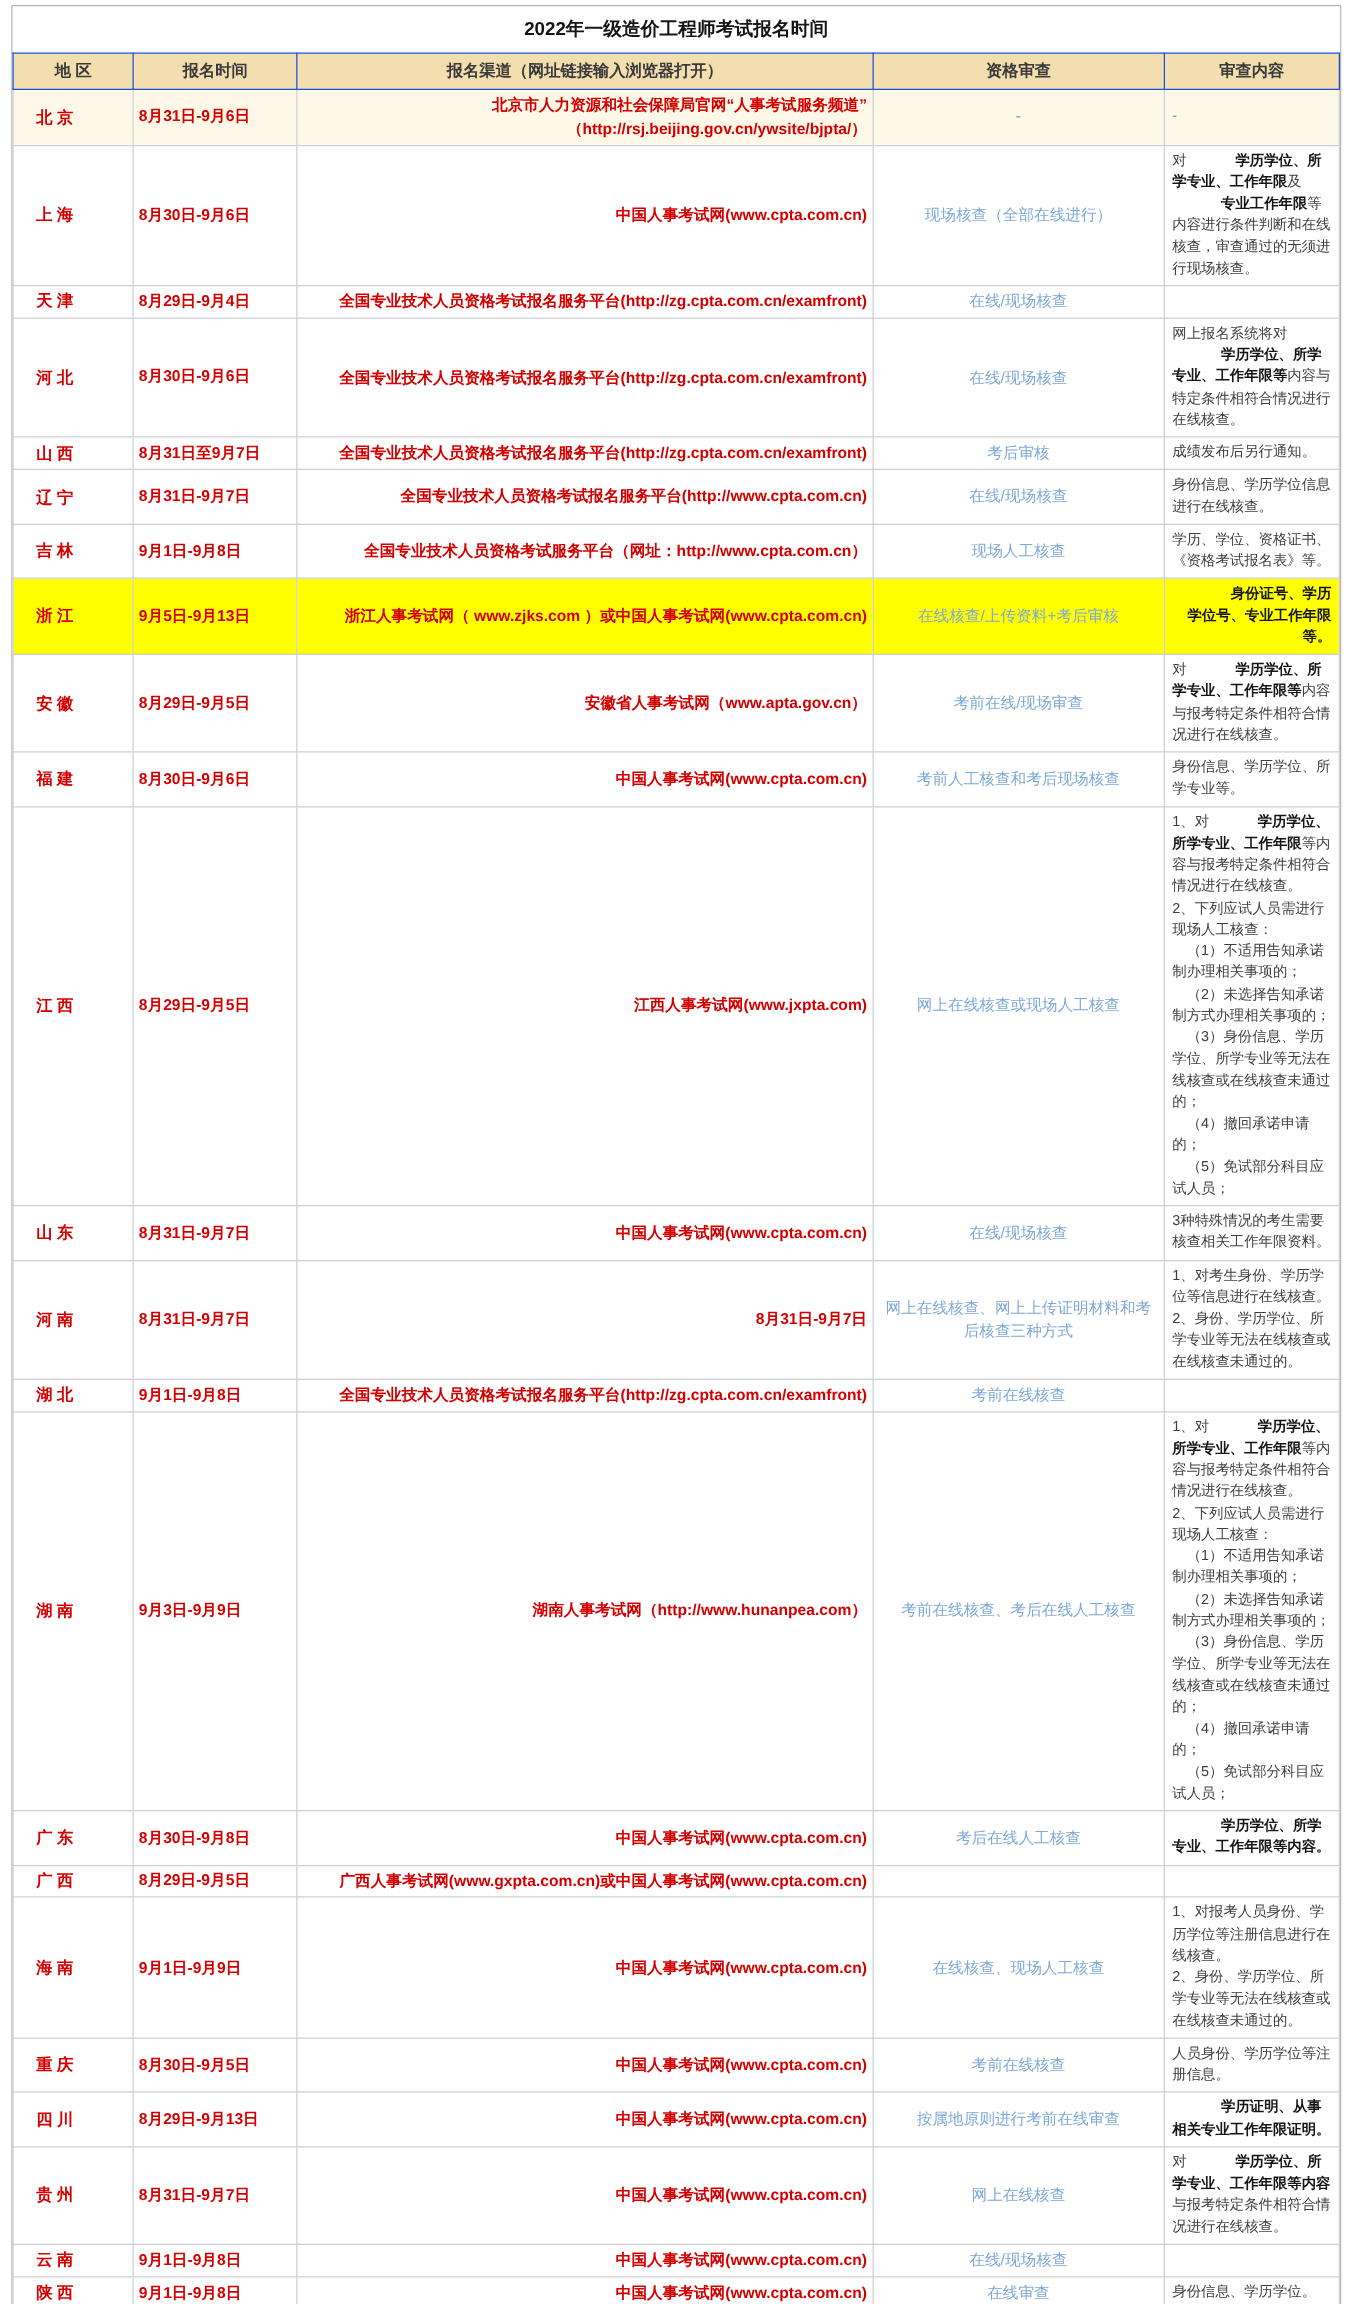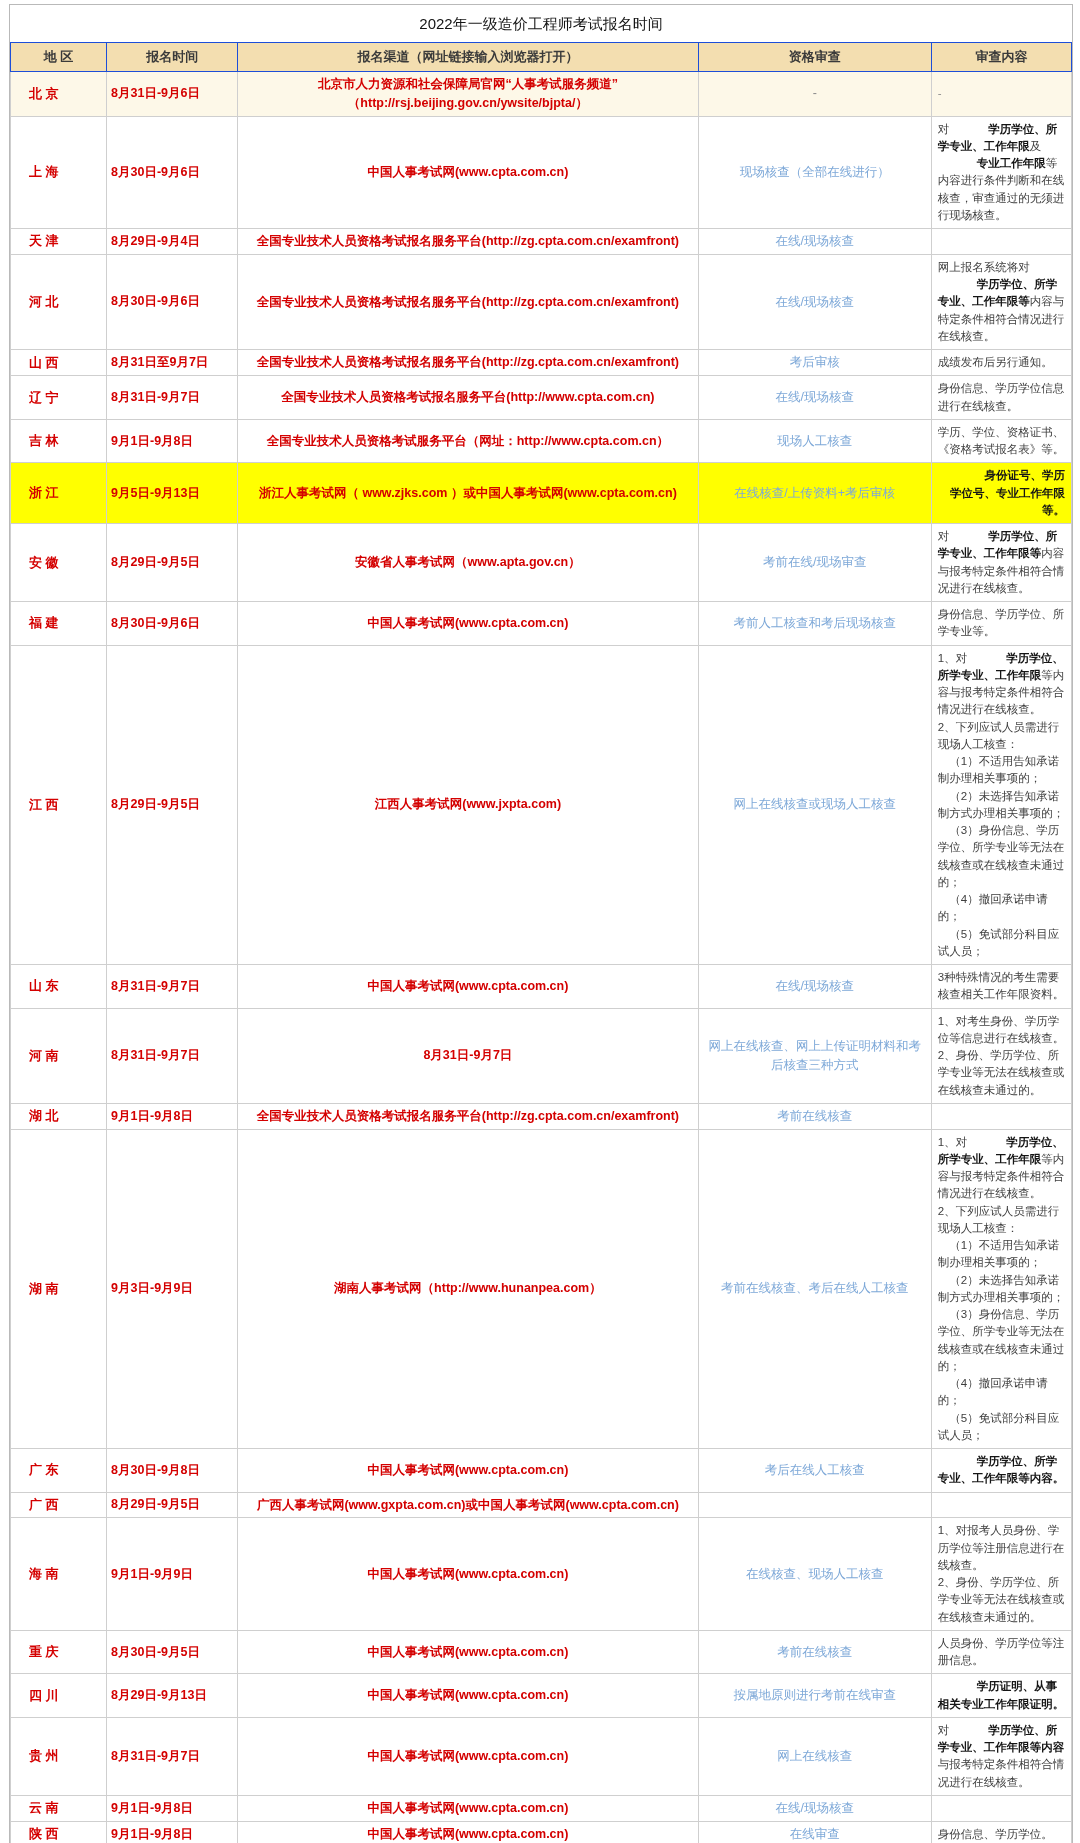--- a/index.html
+++ b/index.html
@@ -2,28 +2,28 @@
 <html lang="zh" style="--red: #d40000; --blue: #7da8d8; --header_bg: #f3deb0; --yellow: #ffff00; --cream: #fdf8e8;"><head>
 <meta charset="utf-8">
 <style>
   :root{
     --red:#d40000; --blue:#7da8d8; --header_bg:#f3deb0;
     --yellow:#ffff00; --cream:#fdf8e8; --grid:#cfcfcf;
   }
   html,body{margin:0;padding:0;background:#ffffff;}
   body{width:1080px;font-family:"Liberation Sans","DejaVu Sans",sans-serif;color:#333;}
   .sheet{margin:4px 7px 0 9px;border:1px solid #b9b9b9;border-bottom:none;background:#fff;}
-  .title{height:37px;line-height:37px;text-align:center;font-weight:normal;font-size:15px;color:#141414;}
+  .title{height:37px;line-height:37px;text-align:center;font-weight:bold;font-size:15px;color:#141414;}
   table{width:100%;border-collapse:collapse;table-layout:fixed;}
   th{background:var(--header_bg);border:1px solid #1d4ed8;font-size:13px;font-weight:bold;
      color:#3a3a3a;padding:5px 2px;}
   td{border:1px solid var(--grid);padding:3px 4px;vertical-align:middle;}
   td.region{color:var(--red);font-weight:bold;text-align:left;font-size:13px;padding-left:18px;}
   td.time{color:var(--red);font-weight:bold;text-align:left;font-size:12.5px;}
-  td.channel{color:var(--red);font-weight:bold;text-align:center;font-size:12.5px;line-height:1.5;}
+  td.channel{color:var(--red);font-weight:bold;text-align:right;font-size:12.5px;line-height:1.5;}
   td.review{color:var(--blue);text-align:center;font-size:12.5px;line-height:1.5;}
   td.content{color:#3e3e3e;font-size:11.5px;line-height:1.5;text-align:left;
              white-space:pre-wrap;padding:4px 6px;word-break:break-all;}
   td.content .b{font-weight:bold;color:#151515;margin-left:39px;}
   td .dash{color:#8a8a8a;font-weight:normal;}
   tr.hl-yellow td{background:var(--yellow);}
   tr.hl-yellow td.content{font-weight:bold;color:#151515;text-align:right;}
   tr.hl-cream td{background:var(--cream);}
   col.c-region{width:96px;} col.c-time{width:131px;} col.c-channel{width:460px;}
   col.c-review{width:233px;} col.c-content{width:140px;}

